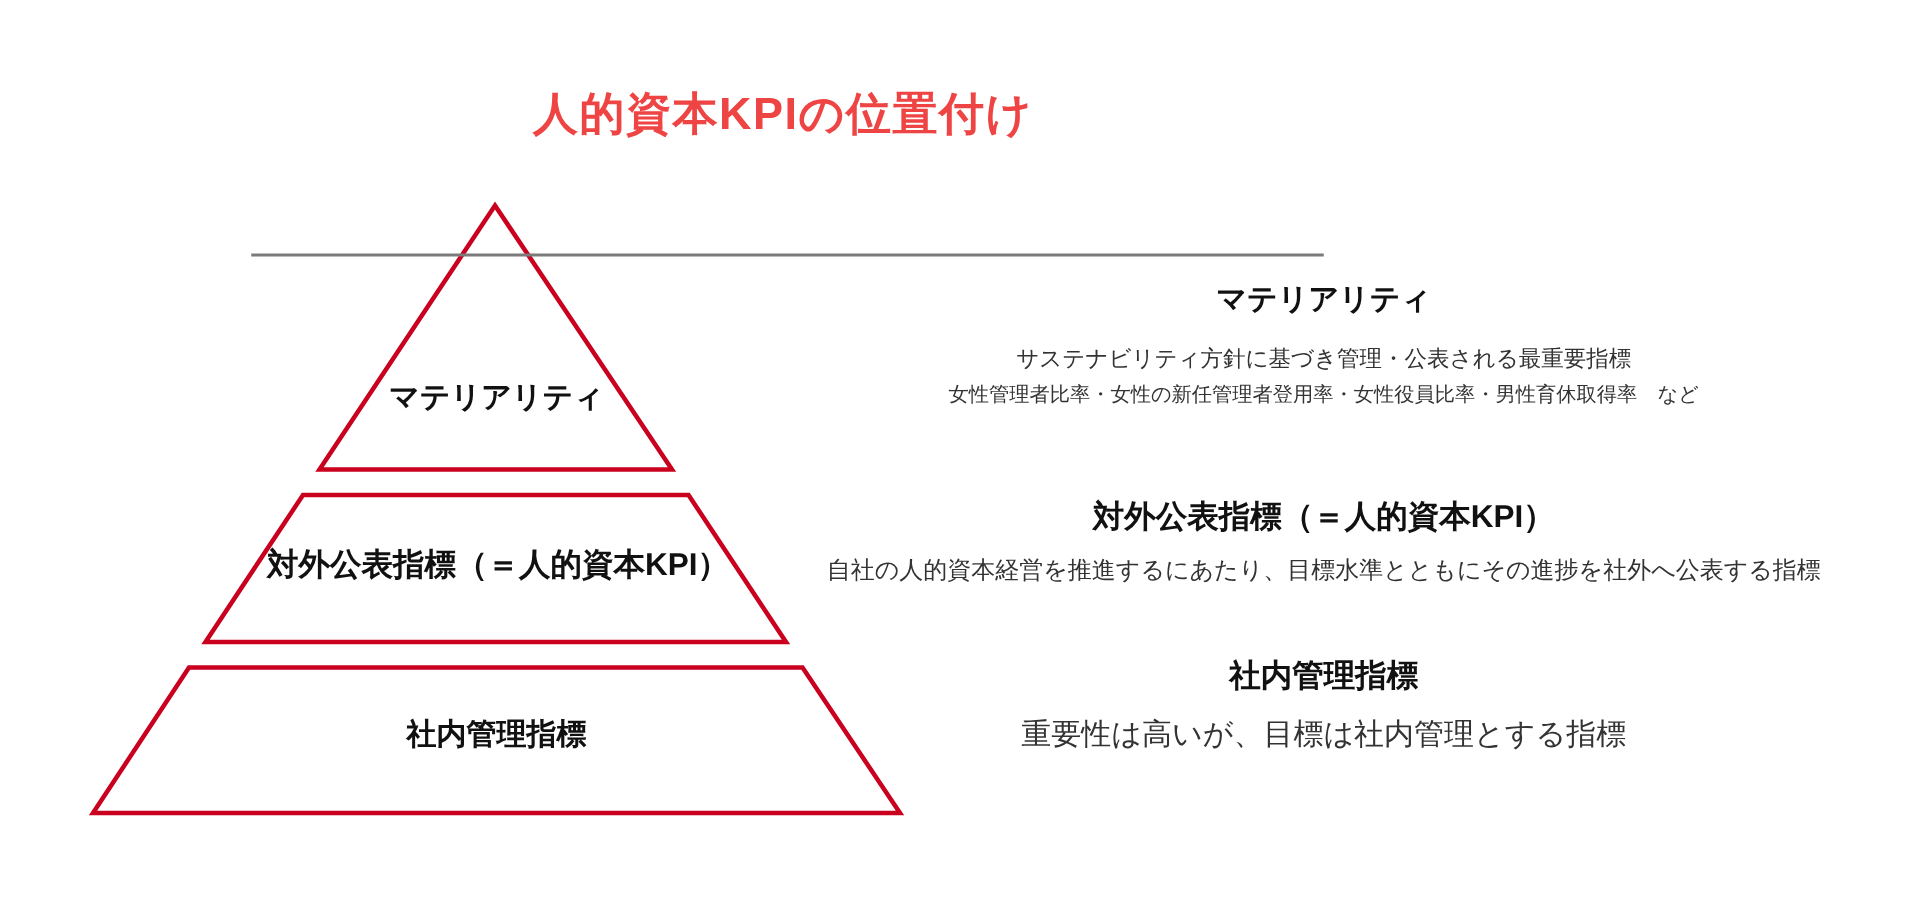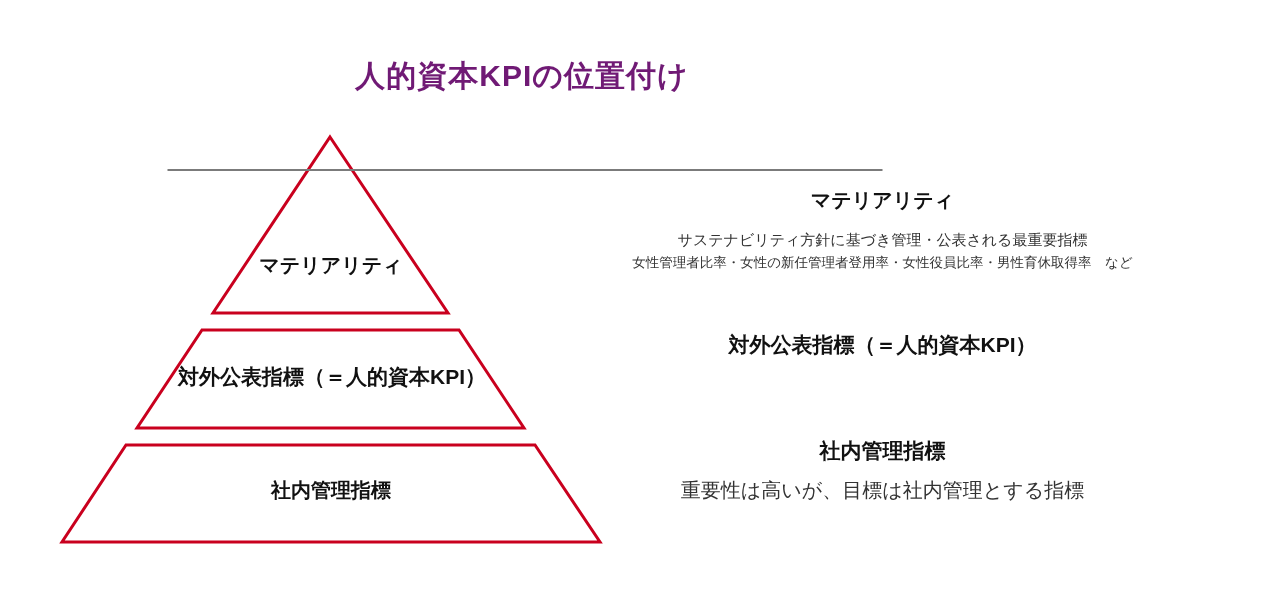--- a/index.html
+++ b/index.html
@@ -10,21 +10,21 @@
   }
   *{margin:0;padding:0;box-sizing:border-box;}
   html,body{background:#ffffff;}
   body{
     width:1280px;height:603px;position:relative;overflow:hidden;
     font-family:"Liberation Sans","DejaVu Sans",sans-serif;
     color:var(--text-dark);
   }
   .title{
     position:absolute;top:56px;left:0;width:1044px;
-    text-align:center;font-size:30px;font-weight:700;color:#701a75;
+    text-align:center;font-size:30px;font-weight:700;color:#ef4444;
     letter-spacing:1px;
   }
   .pyramid-svg{
     position:absolute;left:50px;top:130px;width:560px;height:420px;
   }
   .tier-shape{
     fill:#ffffff;stroke:var(--pyramid-red);stroke-width:3;stroke-linejoin:miter;
   }
   .tier-label{
     position:absolute;transform:translateX(-50%);white-space:nowrap;
@@ -73,18 +73,19 @@
   <div class="tier-label t3">社内管理指標</div>
 
   <div class="right-col">
     <div class="divider"></div>
 
     <div class="sec-heading h1">マテリアリティ</div>
     <div class="sec-line d1b">女性管理者比率・女性の新任管理者登用率・女性役員比率・男性育休取得率　など</div>
     <div class="sec-line d1a">サステナビリティ方針に基づき管理・公表される最重要指標</div>
 
     <div class="sec-heading h2">対外公表指標（＝人的資本KPI）</div>
+    <div class="sec-line d2a">自社の人的資本経営を推進するにあたり、目標水準とともにその進捗を社外へ公表する指標</div>
 
     <div class="sec-heading h3">社内管理指標</div>
     <div class="sec-line d3a">重要性は高いが、目標は社内管理とする指標</div>
   </div>
 
 </div>
 
 </body></html>

